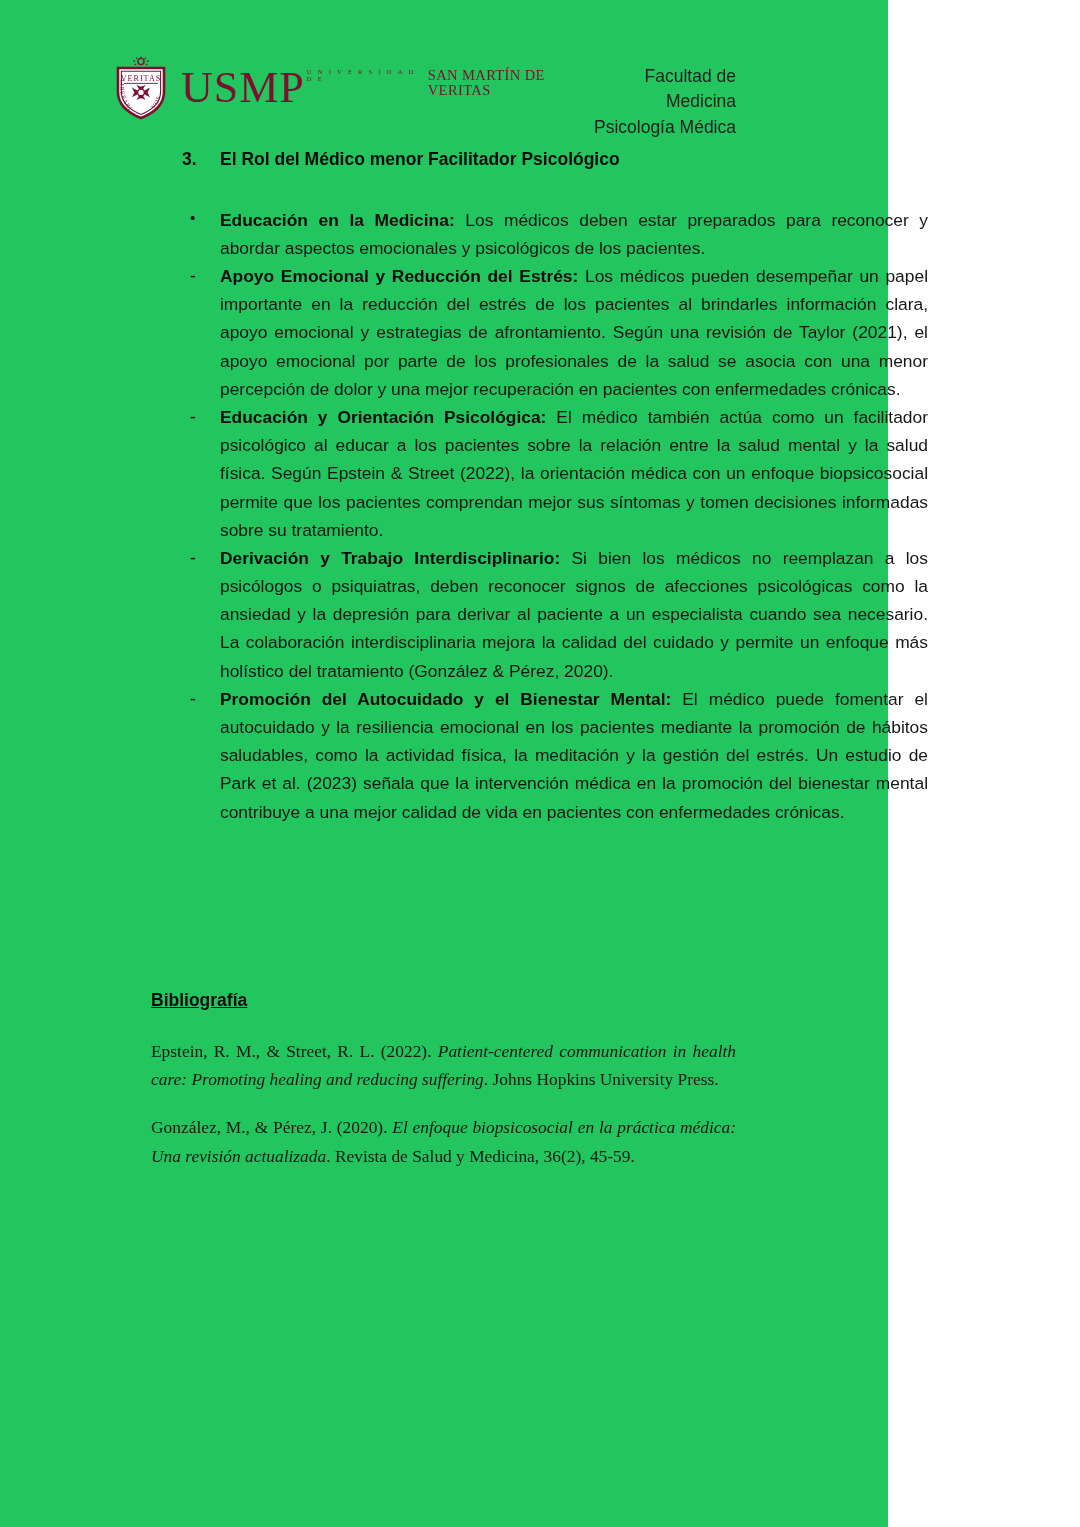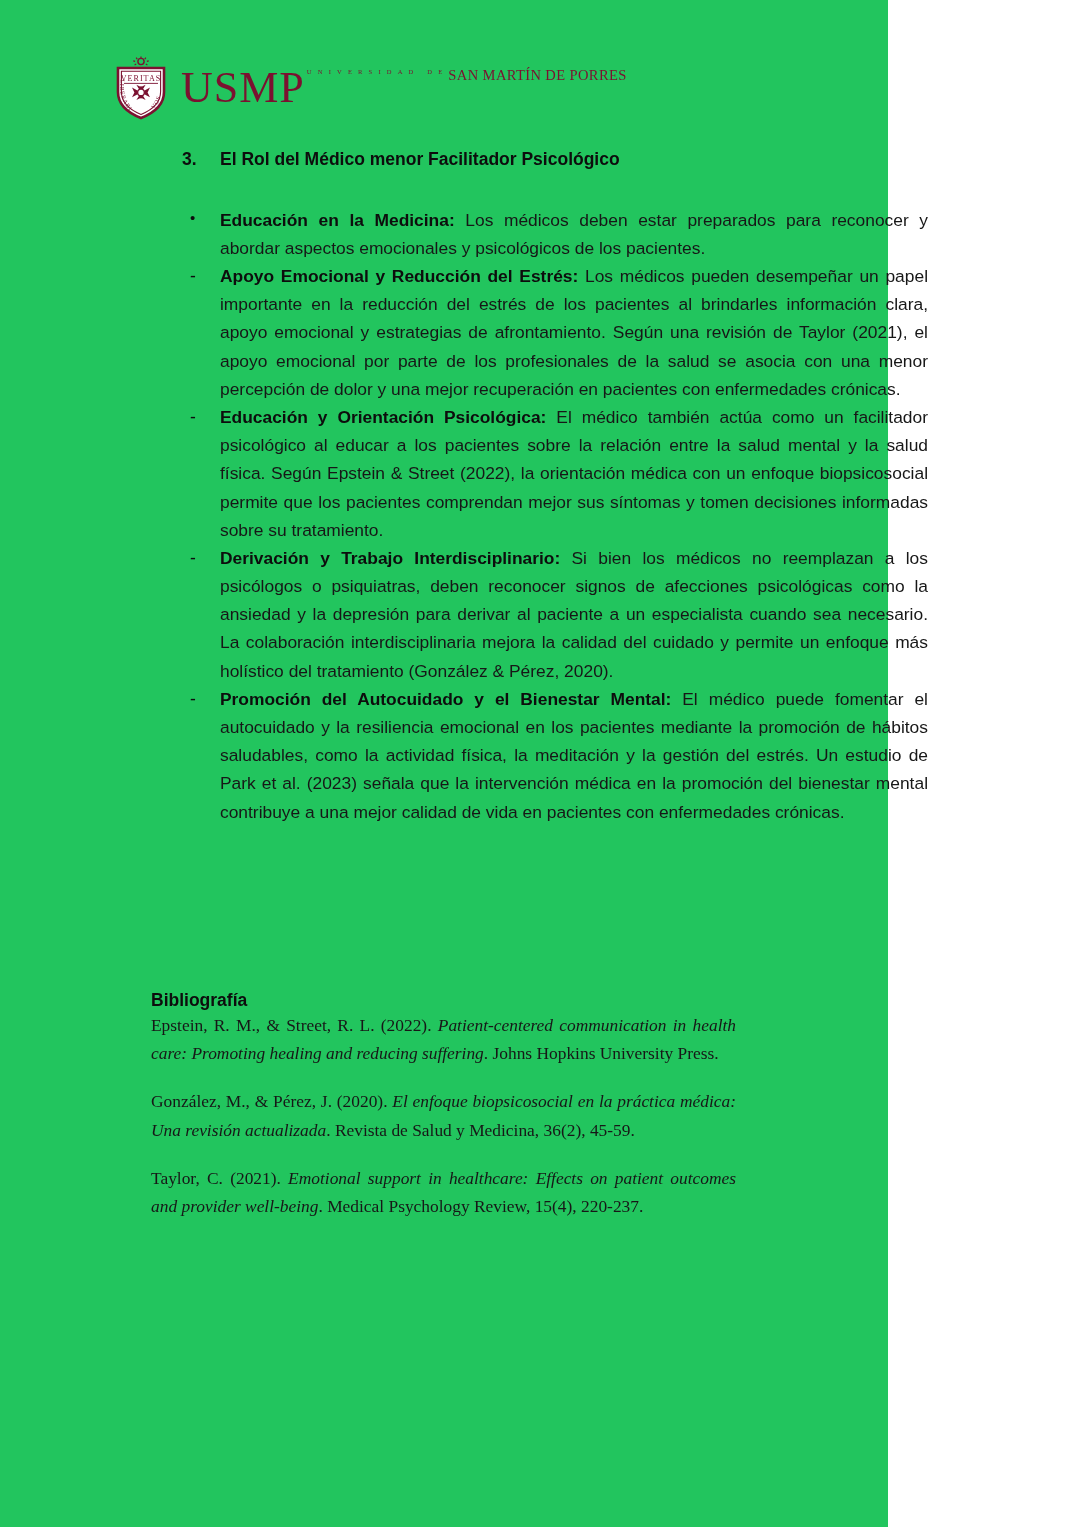--- a/index.html
+++ b/index.html
@@ -146,20 +146,22 @@
   .biblio {
     position: absolute;
     top: 990px;
     left: 151px;
     right: 152px;
   }
   .biblio-title {
     font-size: 17.5px;
     font-weight: bold;
     color: #0d0d0d;
+    margin-bottom: 26px;
+    text-decoration: underline;
   }
   .biblio-entry {
     font-size: 17.4px;
     line-height: 1.62;
     text-align: justify;
     color: #171717;
     margin-bottom: 20px;
     font-family: Liberation Serif, serif;
   }
   .biblio-entry i {
@@ -218,24 +220,28 @@
           </text>
           <text font-family="Liberation Serif, serif" font-size="5.9" letter-spacing="0.9" fill="#7b1130">
             <textPath href="#arcR" startOffset="8%">VOS</textPath>
           </text>
         </svg>
       </div>
 
       <div class="wordmark">
         <div class="wordmark-main">USMP</div>
         <div class="wordmark-sub1">UNIVERSIDAD DE</div>
-        <div class="wordmark-sub2">SAN MARTÍN DE PORRES</div>
+        <div class="wordmark-sub2">SAN MARTÍN DE VERITAS</div>
       </div>
     </div>
 
+    <div class="header-right">
+      <div>Facultad de Medicina</div>
+      <div>Psicología Médica</div>
+    </div>
   </div>
 
   <div class="content">
 
     <div class="section-heading">
       <span class="num">3.</span>
       <span>El Rol del Médico menor Facilitador Psicológico</span>
     </div>
 
     <div class="bullet-list">
@@ -260,17 +266,16 @@
           <div class="bullet-text"><b>Promoción del Autocuidado y el Bienestar Mental:</b><span> El médico puede fomentar el autocuidado y la resiliencia emocional en los pacientes mediante la promoción de hábitos saludables, como la actividad física, la meditación y la gestión del estrés. Un estudio de Park et al. (2023) señala que la intervención médica en la promoción del bienestar mental contribuye a una mejor calidad de vida en pacientes con enfermedades crónicas.</span></div>
         </div>
       </div>
   </div>
 
   <div class="biblio">
     <div class="biblio-title">Bibliografía</div>
     <div id="biblio-entries">
         <div class="biblio-entry"><span>Epstein, R. M., &amp; Street, R. L. (2022). </span><i>Patient-centered communication in health care: Promoting healing and reducing suffering</i><span>. Johns Hopkins University Press.</span></div>
         <div class="biblio-entry"><span>González, M., &amp; Pérez, J. (2020). </span><i>El enfoque biopsicosocial en la práctica médica: Una revisión actualizada</i><span>. Revista de Salud y Medicina, 36(2), 45-59.</span></div>
-        <div class="biblio-entry"><span>Taylor, C. (2021). </span><i>Emotional support in healthcare: Effects on patient outcomes and provider well-being</i><span>. Medical Psychology Review, 15(4), 220-237.</span></div>
       </div>
   </div>
 
 </div>
 
 </body></html>

